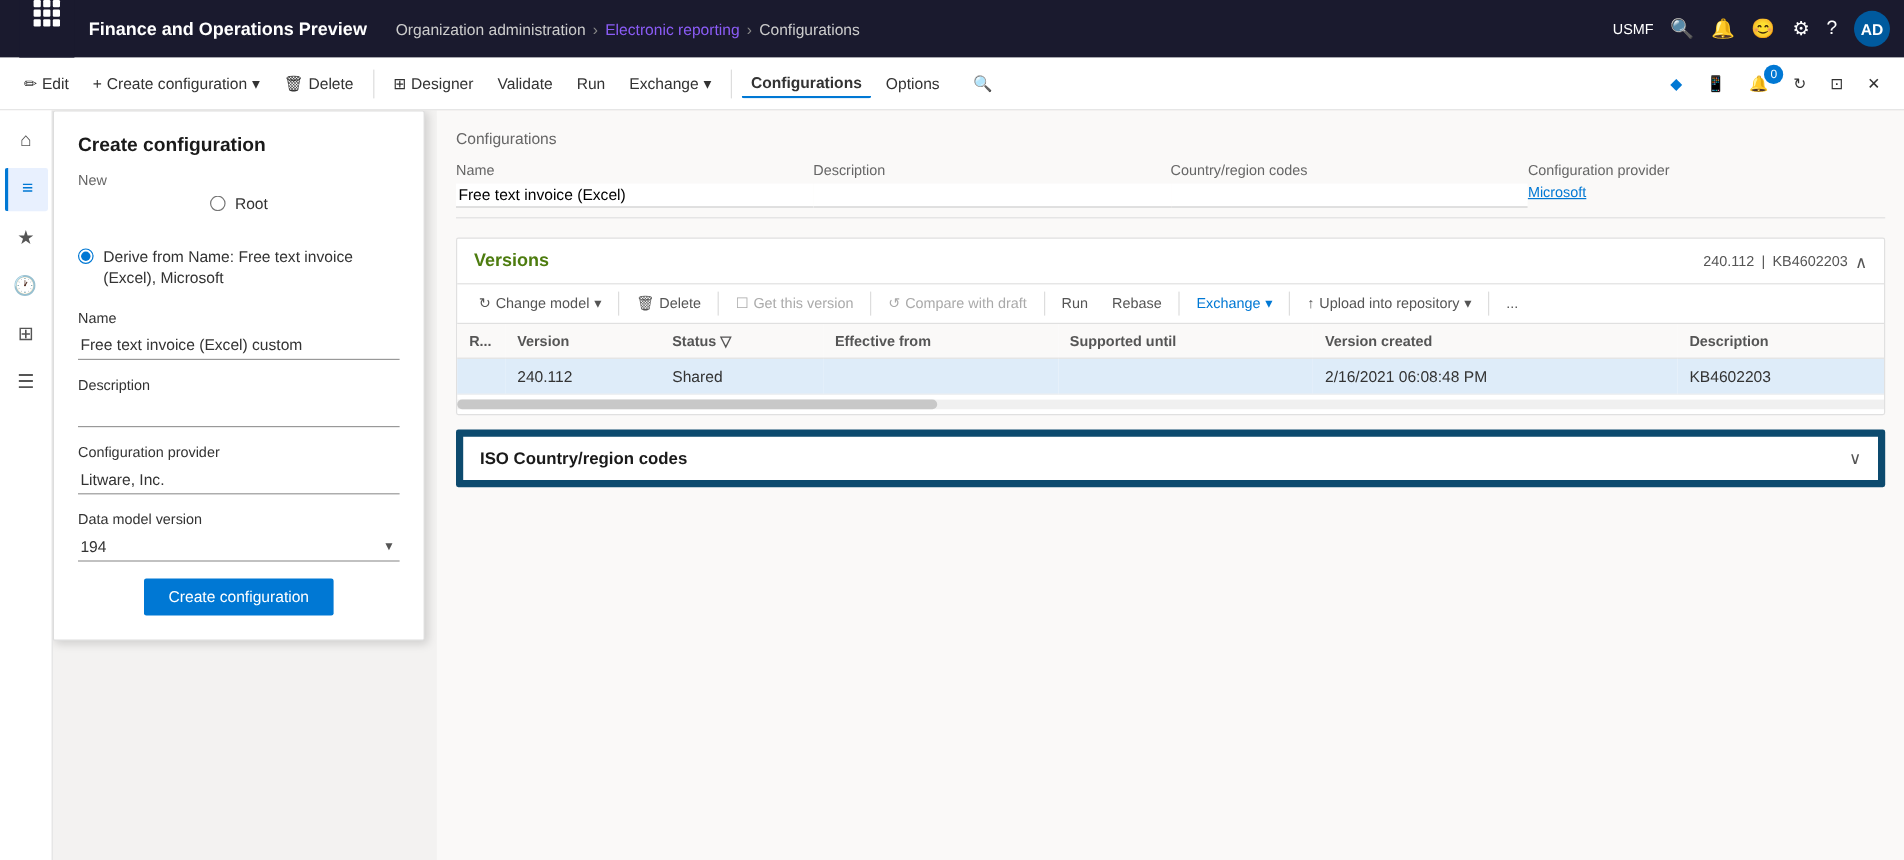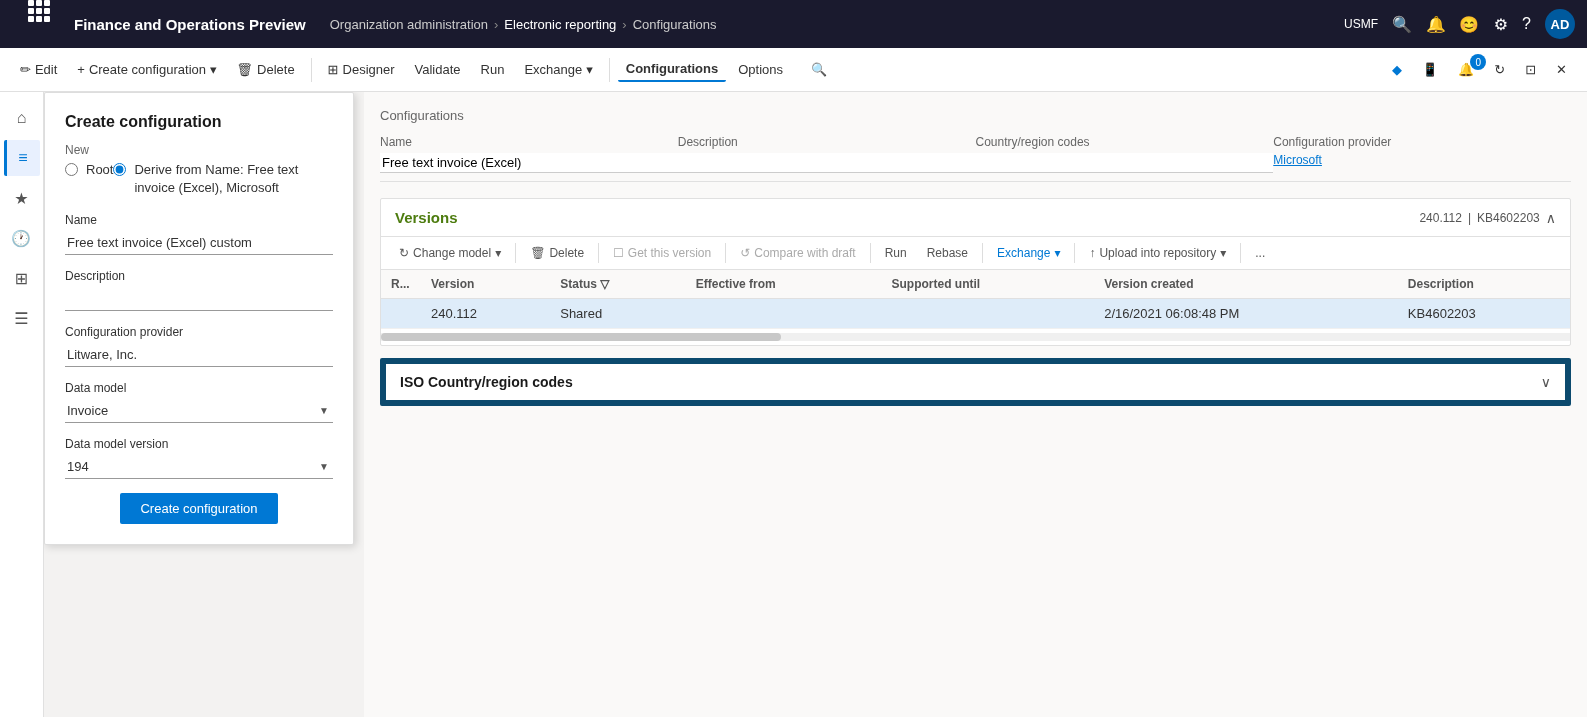--- a/index.html
+++ b/index.html
@@ -45,21 +45,21 @@
     .panel-area { display: flex; flex: 1; overflow: hidden; position: relative; }
 
     
     .create-panel {
       width: 310px; background: #fff; border: 1px solid #ddd; border-radius: 2px;
       position: absolute; left: 0; top: 0; z-index: 10; padding: 20px;
       box-shadow: 2px 2px 8px rgba(0,0,0,0.15);
     }
     .create-panel h2 { font-size: 16px; font-weight: 600; margin-bottom: 12px; color: #1a1a1a; }
     .create-panel .section-label { font-size: 12px; color: #666; margin-bottom: 4px; }
-    .radio-group { display: flex; flex-direction: row; gap: 0; margin-bottom: 16px; }
+    .radio-group { display: flex; flex-direction: column; gap: 26px; margin-bottom: 16px; align-items: center; }
     .radio-item { display: flex; align-items: flex-start; gap: 8px; cursor: pointer; }
     .radio-item input[type=radio] { margin-top: 2px; accent-color: #0078d4; }
     .radio-item label { font-size: 13px; color: #333; cursor: pointer; line-height: 1.4; }
     .field-group { margin-bottom: 14px; }
     .field-group label { display: block; font-size: 12px; color: #333; margin-bottom: 4px; }
     .field-group input, .field-group select {
       width: 100%; border: none; border-bottom: 1px solid #999;
       padding: 4px 2px; font-size: 13px; color: #333; outline: none; background: transparent;
     }
     .select-wrapper { position: relative; }
@@ -126,21 +126,21 @@
         <span></span>
       <span></span>
         <span></span>
         <span></span>
     </div>
   </div>
   <span class="app-title">Finance and Operations Preview</span>
   <div class="breadcrumb">
     <span style="cursor:pointer;color:#ccc;">Organization administration</span>
     <span class="sep">›</span>
-    <span style="cursor:pointer;color:#ffffff;">Electronic reporting</span>
+    <span style="cursor:pointer;color:#8b5cf6;">Electronic reporting</span>
     <span class="sep">›</span>
     <span style="cursor:pointer;color:#ccc;">Configurations</span>
   </div>
   <div class="right-icons">
     <span style="font-size:12px;">USMF</span>
     <span style="cursor:pointer;font-size:16px;">🔍</span>
     <span style="cursor:pointer;font-size:16px;">🔔</span>
     <span style="cursor:pointer;font-size:16px;">😊</span>
     <span style="cursor:pointer;font-size:16px;">⚙</span>
     <span style="cursor:pointer;font-size:16px;">?</span>
@@ -232,28 +232,20 @@
       <div class="field-group">
         <label>Description</label>
         <input type="text" style="">
       </div>
 
       <div class="field-group">
         <label>Configuration provider</label>
         <input type="text" value="Litware, Inc." style="">
       </div>
 
-      <div class="field-group">
-        <label>Data model</label>
-        <div class="select-wrapper">
-          <select>
-            <option>Invoice</option>
-          </select>
-        </div>
-      </div>
 
       <div class="field-group">
         <label>Data model version</label>
         <div class="select-wrapper">
           <select>
             <option>194</option>
           </select>
         </div>
       </div>
 

